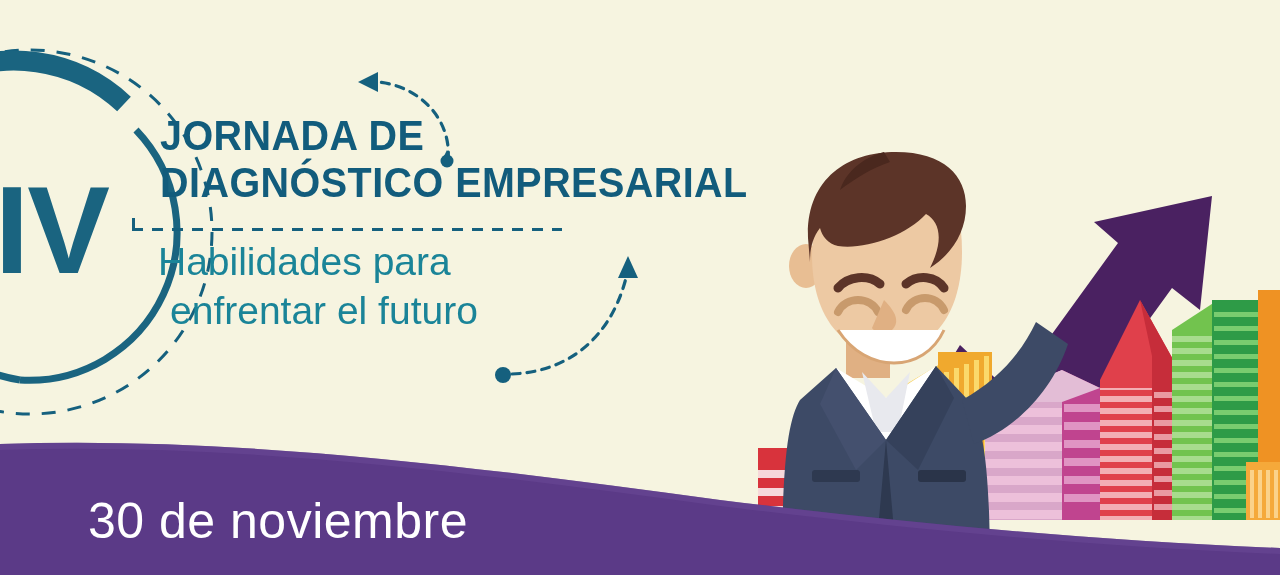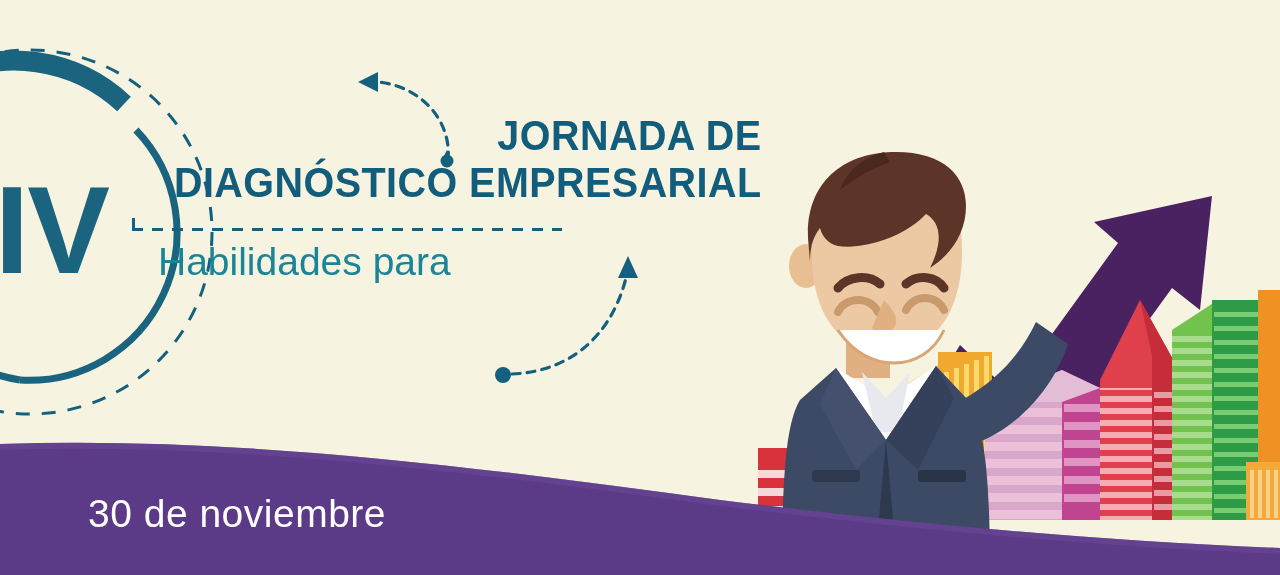--- a/index.html
+++ b/index.html
@@ -34,21 +34,20 @@
     color: #1A6480;
     line-height: 1;
     font-family: "Liberation Sans", sans-serif;
   }
   
   #title-block {
     position: absolute;
     left: 160px;
     top: 112px;
     width: 640px;
-    text-align: right;
   }
   .title-line {
     color: #125C7C;
     font-weight: 700;
     font-size: 42px;
     letter-spacing: 0.5px;
     line-height: 1.12;
     white-space: nowrap;
     font-family: "Liberation Sans", sans-serif;
     transform: scaleX(0.94);
@@ -83,21 +82,21 @@
     line-height: 1.25;
     white-space: nowrap;
     font-family: "Liberation Sans", sans-serif;
   }
   .subtitle-line.indent { padding-left: 12px; }
   #date-text {
     position: absolute;
     left: 88px;
     top: 492px;
     color: #FFFFFF;
-    font-size: 39px;
+    font-size: 50px;
     font-weight: 400;
     letter-spacing: 0.5px;
     white-space: nowrap;
     font-family: "Liberation Sans", sans-serif;
     text-align: right;
   }
 </style>
 </head>
 <body>
 
@@ -300,17 +299,18 @@
   <div id="title-block">
     <div class="title-line">JORNADA DE</div>
     <div class="title-line">DIAGNÓSTICO EMPRESARIAL</div>
   </div>
 
   <div id="divider-tick"></div>
   <div id="divider"></div>
 
   <div id="subtitle-block">
     <div class="subtitle-line">Habilidades para</div>
+    <div class="subtitle-line indent">enfrentar el futuro</div>
   </div>
 
   <div id="date-text">30 de noviembre</div>
 
 </div>
 
 </body></html>

